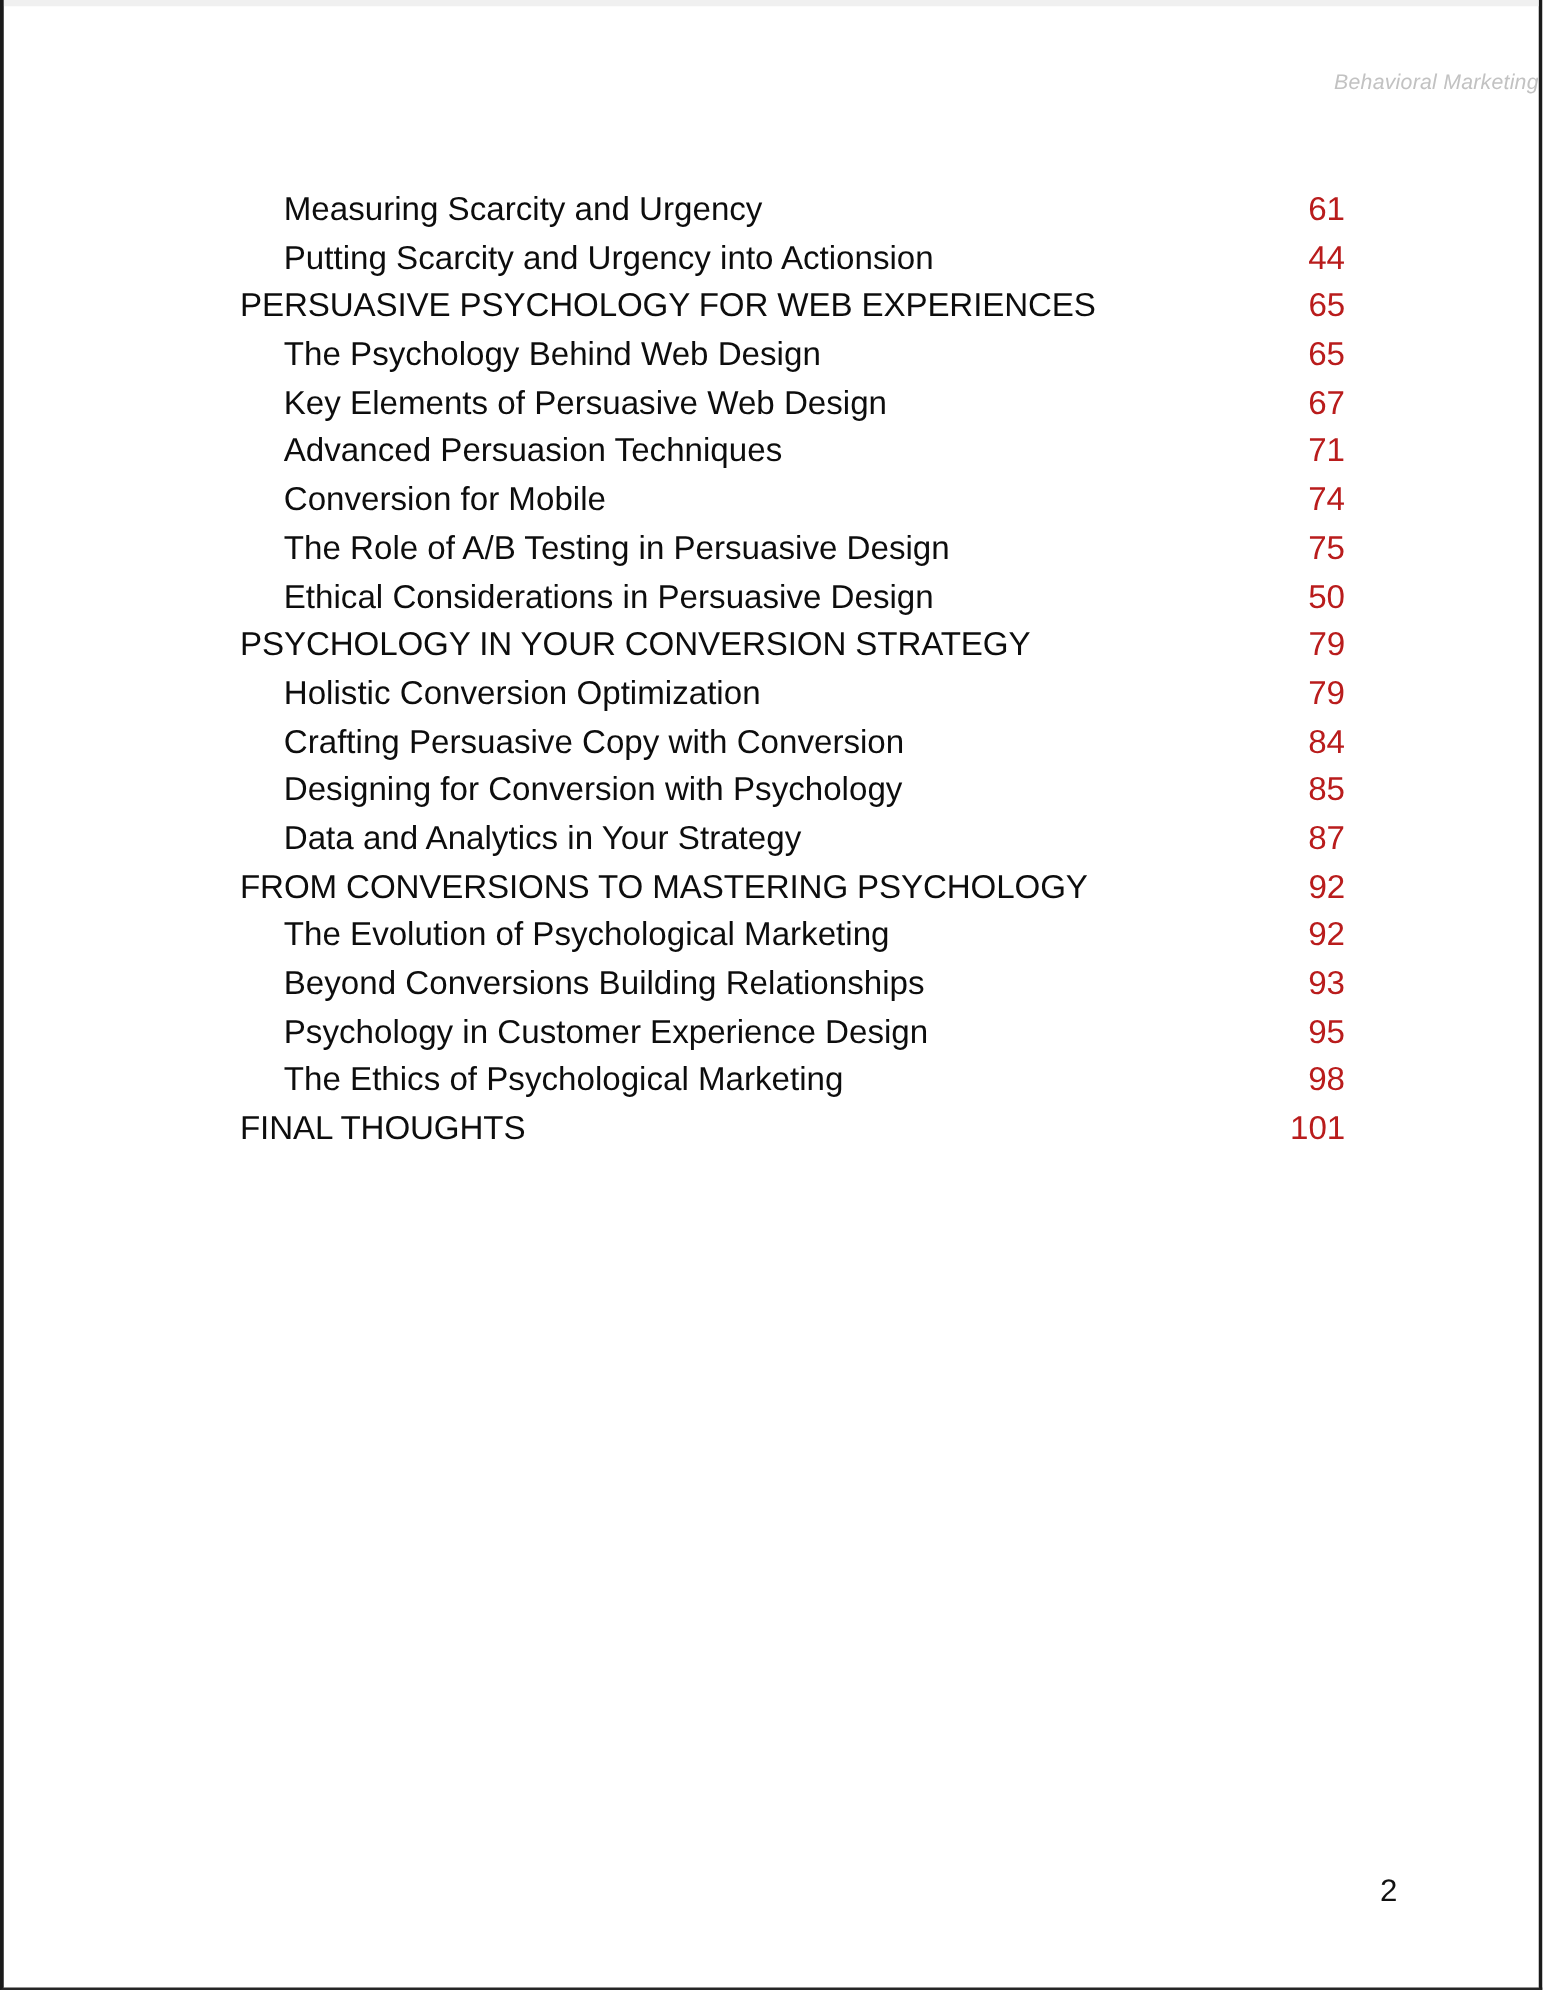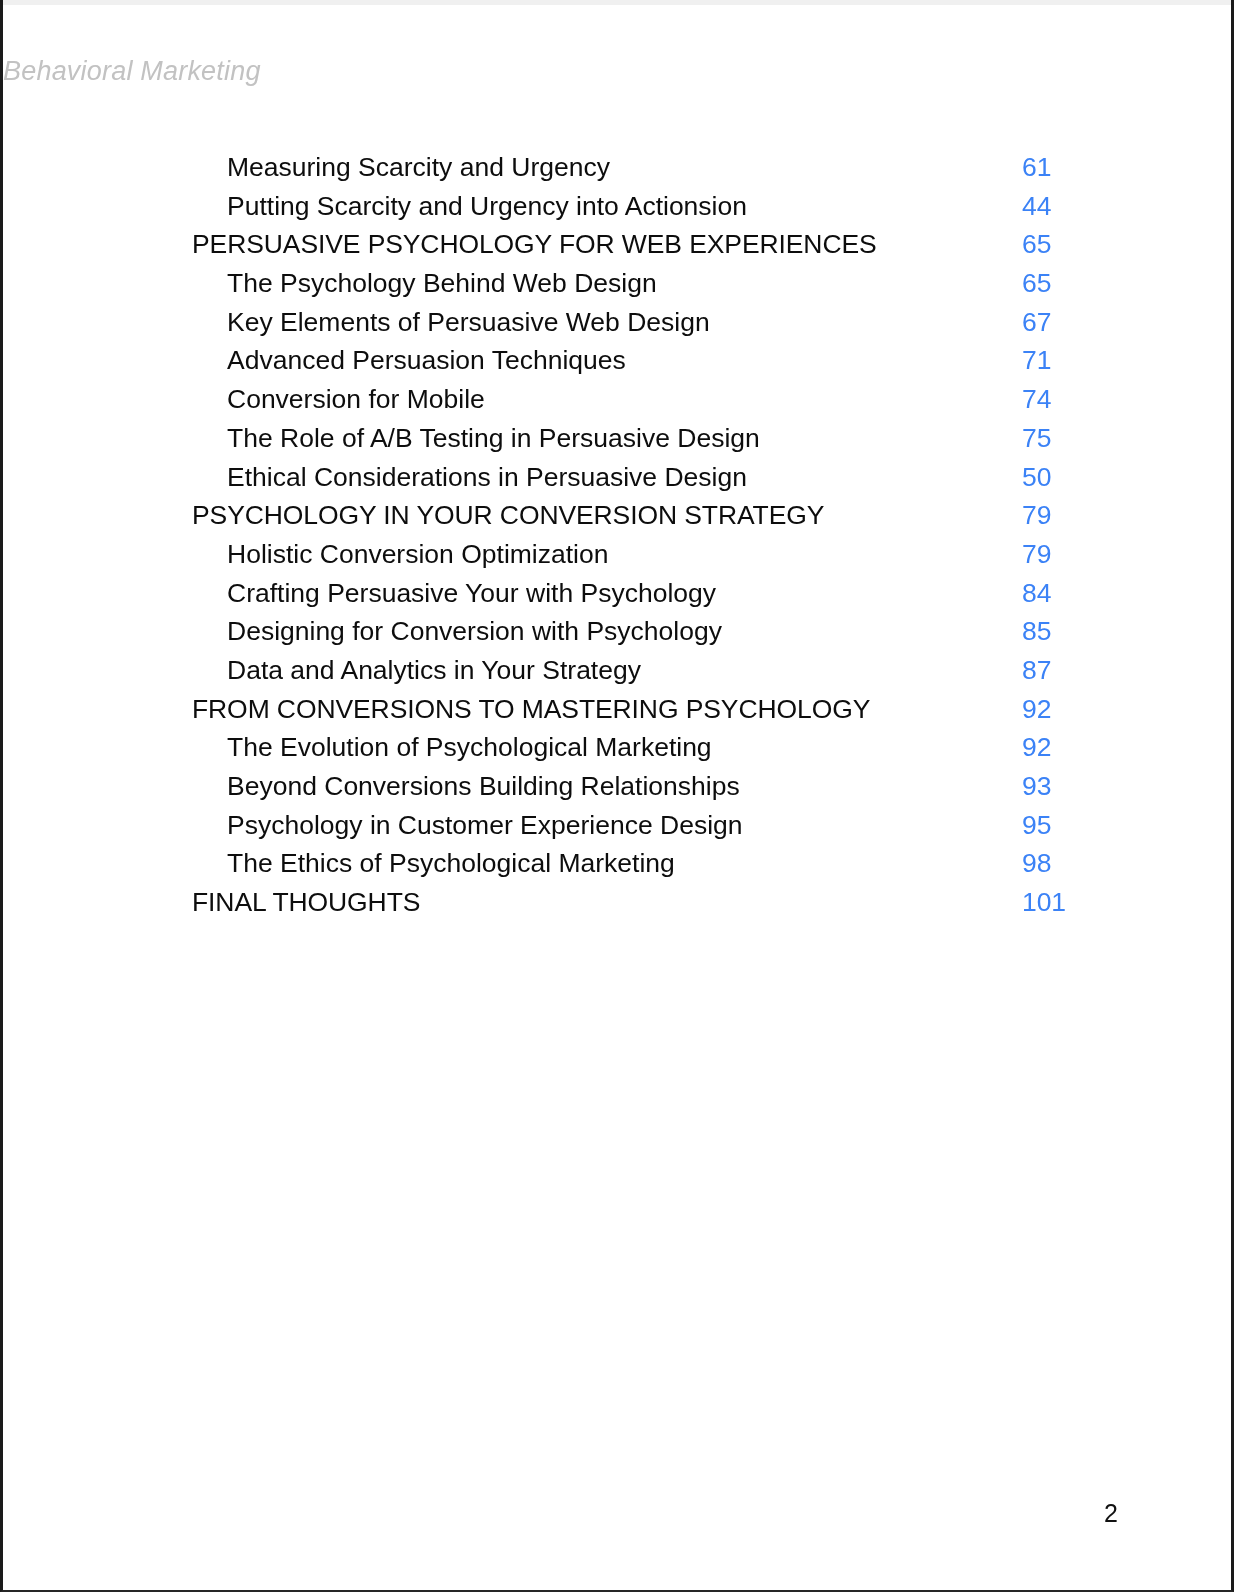--- a/index.html
+++ b/index.html
@@ -31,23 +31,23 @@
     right: 0;
     height: 5px;
     background: #f0f0f0;
   }
 
   .running-head {
     position: absolute;
     top: 56px;
     left: 0;
     right: 0;
-    text-align: left;
+    text-align: right;
     font-style: italic;
-    font-size: 27px;
+    font-size: 17px;
     color: #c2c2c2;
     letter-spacing: 0.2px;
     white-space: nowrap;
   }
 
   .toc {
     position: absolute;
     top: 148px;
     left: 145px;
     width: 928px;
@@ -65,21 +65,22 @@
     flex: 1 1 auto;
     font-size: 26.5px;
     color: #0d0d0d;
     overflow: hidden;
     margin-left: 44px;
   }
 
   .toc-page {
     flex: 0 0 auto;
     font-size: 26.5px;
-    color: #3b82f6;
+    color: #b91c1c;
+    text-align: right;
     min-width: 54px;
   }
 
   
   .toc-row.level-1 .toc-title,
   .toc-row.level-1 .toc-page {
     font-weight: normal;
     letter-spacing: -0.1px;
   }
 
@@ -149,21 +150,21 @@
       </div>
       <div class="toc-row level-1">
         <span class="toc-title">PSYCHOLOGY IN YOUR CONVERSION STRATEGY</span>
         <span class="toc-page">79</span>
       </div>
       <div class="toc-row level-2">
         <span class="toc-title">Holistic Conversion Optimization</span>
         <span class="toc-page">79</span>
       </div>
       <div class="toc-row level-2">
-        <span class="toc-title">Crafting Persuasive Your with Psychology</span>
+        <span class="toc-title">Crafting Persuasive Copy with Conversion</span>
         <span class="toc-page">84</span>
       </div>
       <div class="toc-row level-2">
         <span class="toc-title">Designing for Conversion with Psychology</span>
         <span class="toc-page">85</span>
       </div>
       <div class="toc-row level-2">
         <span class="toc-title">Data and Analytics in Your Strategy</span>
         <span class="toc-page">87</span>
       </div>

